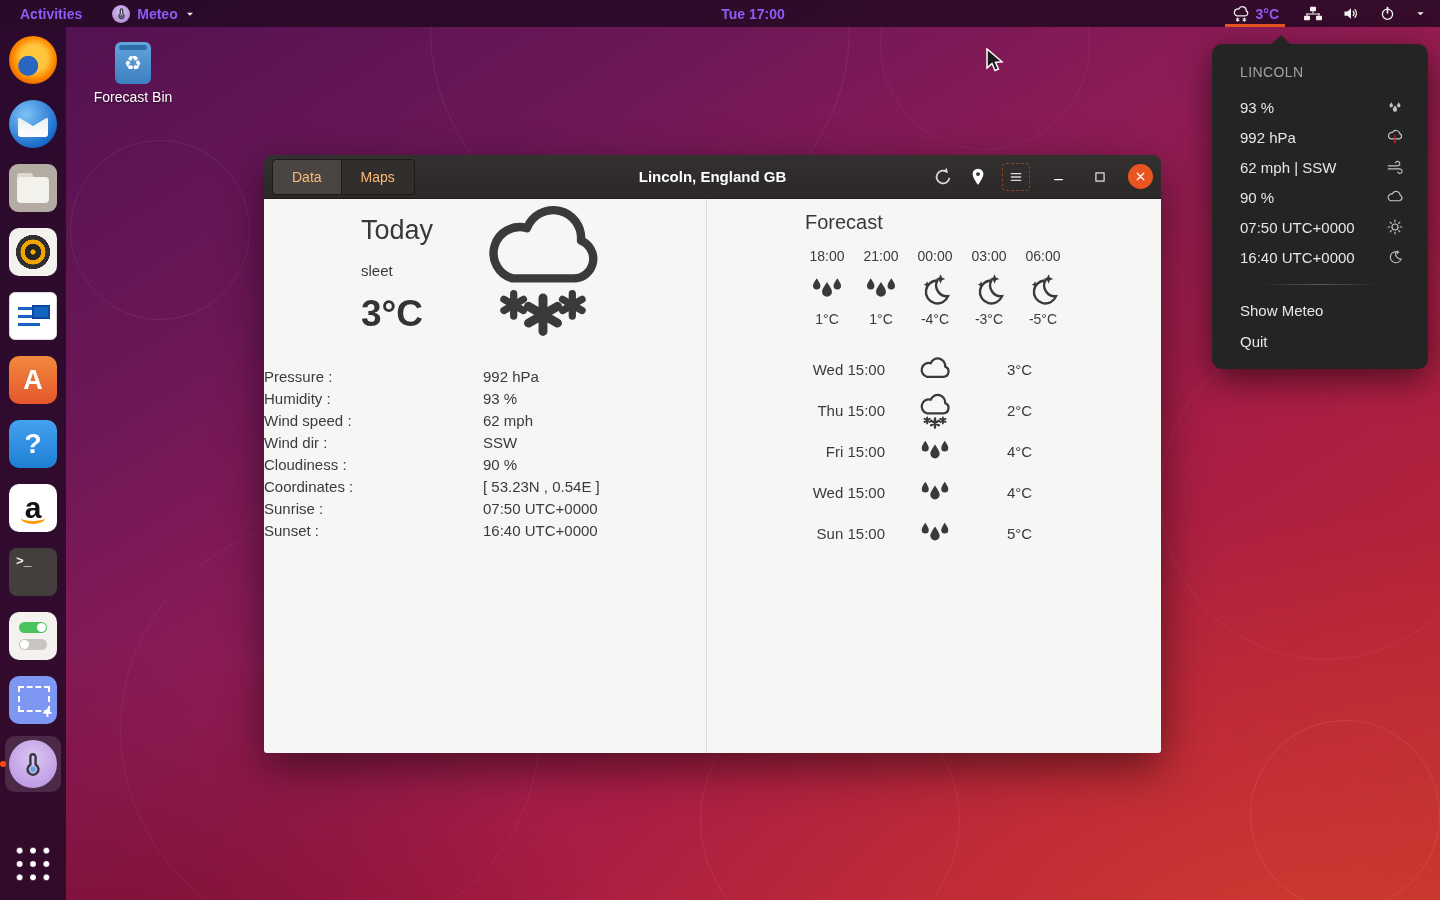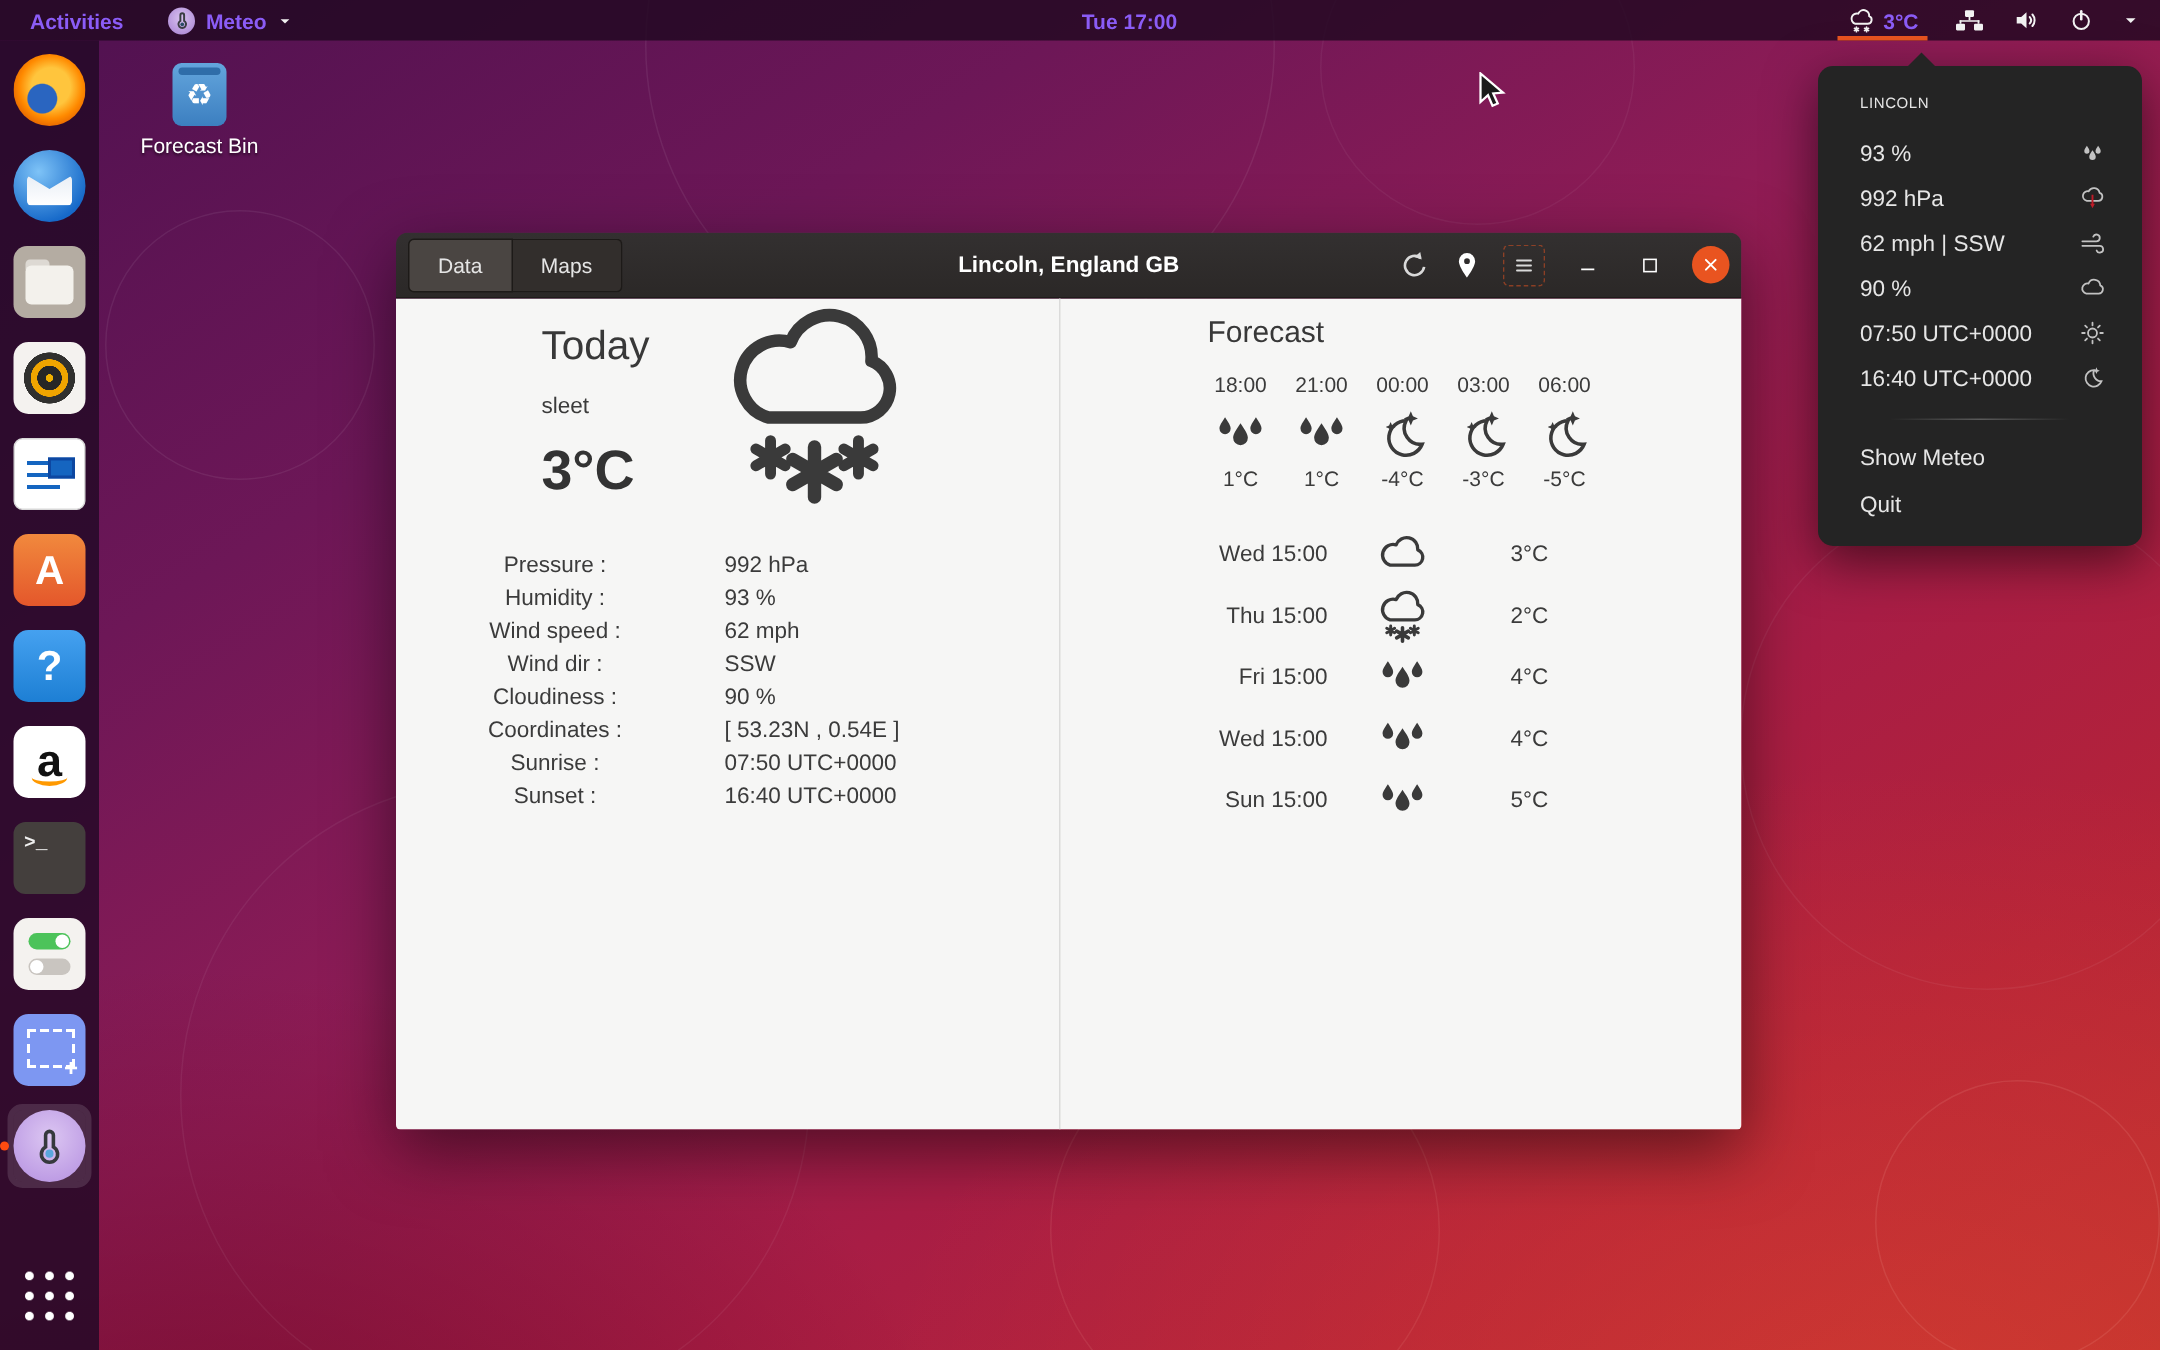--- a/index.html
+++ b/index.html
@@ -70,55 +70,55 @@
   .trash .tbin{width:36px;height:42px;margin:0 auto;border-radius:6px;background:linear-gradient(180deg,#63a5dd,#3c7fc0);
       display:flex;align-items:center;justify-content:center;color:#fff;font-size:20px;position:relative}
   .tbin::before{content:"";position:absolute;top:3px;left:4px;right:4px;height:5px;border-radius:3px;background:#2f6da9}
   .trash .tlabel{color:#fff;font-size:14px;margin-top:5px;text-shadow:0 1px 2px rgba(0,0,0,.6)}
   
   .window{position:absolute;left:264px;top:155px;width:897px;height:598px;border-radius:8px 8px 3px 3px;
     box-shadow:0 14px 44px rgba(0,0,0,.5);z-index:10;overflow:hidden}
   .titlebar{height:44px;background:linear-gradient(180deg,#333030,#2b2827);display:flex;align-items:center;
     padding:0 8px;color:#fff;position:relative;border-bottom:1px solid #1e1b1a}
   .tabgroup{display:flex}
-  .tab{height:29px;padding:17px 19px;font-size:14px;color:#e5e5e5;display:flex;align-items:center;border:1px solid #1d1a18;background:#322e2c;cursor:pointer}
+  .tab{height:29px;padding:17px 19px;font-size:14px;color:#fdba74;display:flex;align-items:center;border:1px solid #1d1a18;background:#322e2c;cursor:pointer}
   .tab.active{background:#4a4542}
   .tab:first-child{border-radius:4px 0 0 4px}
   .tab:last-child{border-radius:0 4px 4px 0;border-left:none}
   .wtitle{position:absolute;left:50%;transform:translateX(-50%);font-size:15px;font-weight:700}
   .tb-actions{margin-left:auto;display:flex;align-items:center;gap:14px}
   .abtn{width:28px;height:28px;display:flex;align-items:center;justify-content:center;color:#d9d9d9;cursor:pointer;border-radius:4px}
   .abtn.focused{outline:1px dashed #e9542080;outline-offset:-1px}
   .abtn.close{background:#e95420;color:#fff;border-radius:50%;width:25px;height:25px}
   .content{display:flex;height:554px;background:#f6f6f5;color:#3b3b3b}
   .pane-left{width:443px;position:relative;border-right:1px solid #dbdbda}
   .pane-right{flex:1;position:relative}
   .today-block{position:absolute;left:97px;top:16px}
   .today-title{font-size:27px;color:#383838}
   .today-cond{font-size:15px;margin-top:16px}
   .today-temp{font-size:37px;font-weight:600;margin-top:14px;color:#333}
   .today-icon{position:absolute;left:212px;top:0;width:134px;height:142px;color:#3a3a3a}
   .details{position:absolute;left:0;top:167px;width:100%;font-size:15px}
   .drow{display:flex;line-height:22px}
-  .dlab{width:212px;text-align:center}
+  .dlab{width:212px;text-align:left}
   .dval{margin-left:7px}
   .fc-title{position:absolute;left:98px;top:12px;font-size:20px;color:#383838}
   .hourly{position:absolute;left:93px;top:49px;display:flex}
   .hcol{width:54px;text-align:center;font-size:14px}
   .hcol .hicon{width:38px;height:38px;margin:7px auto 2px;color:#3a3a3a}
   .daily{position:absolute;left:0;top:150px;width:100%}
   .dayrow{display:grid;grid-template-columns:178px 100px auto;align-items:center;height:41px;font-size:15px}
   .dayname{text-align:right}
   .dayicon{width:36px;height:36px;margin:0 auto;color:#3a3a3a}
   .daytemp{padding-left:22px}
   
   .popup{position:absolute;left:1212px;top:44px;width:216px;background:#242424;border-radius:10px;z-index:60;
     box-shadow:0 10px 34px rgba(0,0,0,.55);padding:16px 0 12px;color:#e6e6e6}
   .popup::before{content:"";position:absolute;top:-9px;left:59px;border:10px solid transparent;border-bottom:10px solid #242424;border-top:none}
-  .pp-title{padding:4px 0 12px 28px;font-size:10px;color:#e5e5e5;letter-spacing:.4px}
+  .pp-title{padding:4px 0 12px 28px;font-size:14px;color:#a3a3a3;letter-spacing:.4px}
   .pp-row{height:30px;display:flex;align-items:center;padding:0 24px 0 28px;font-size:15px}
   .pp-row .v{flex:1}
   .pp-row .i{width:18px;height:18px;color:#c2c2c2}
   .pp-sep{width:120px;height:1px;margin:12px auto 10px;background:linear-gradient(90deg,transparent,#5a5a5a,transparent)}
   .pp-action{height:31px;display:flex;align-items:center;padding-left:28px;font-size:15px;cursor:pointer}
   svg{display:block;width:100%;height:100%}
   .cursor{position:absolute;left:984px;top:48px;width:22px;height:26px;z-index:100;pointer-events:none}
 </style>
 </head>
 <body>

